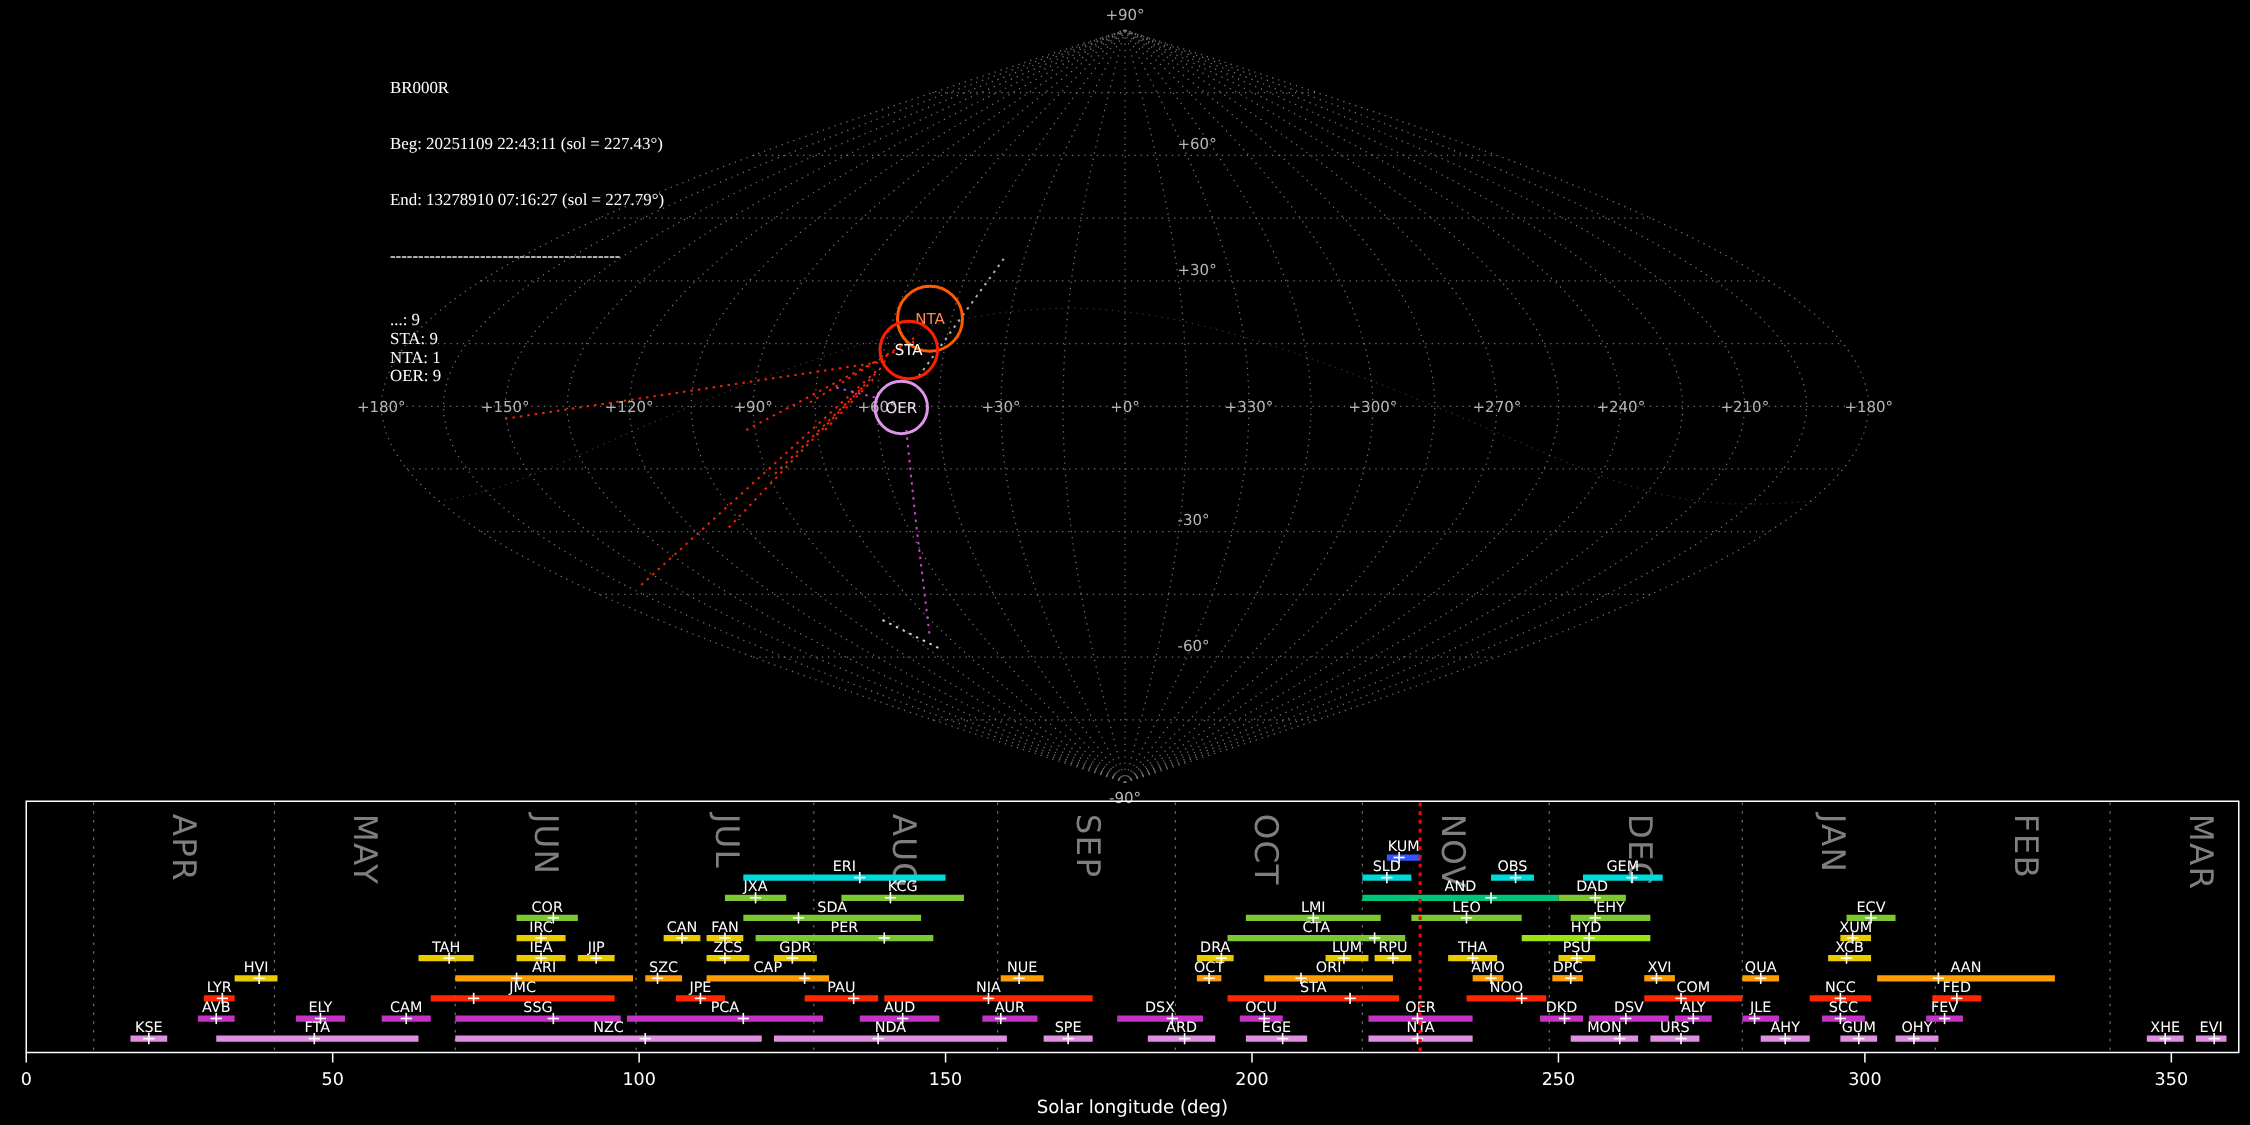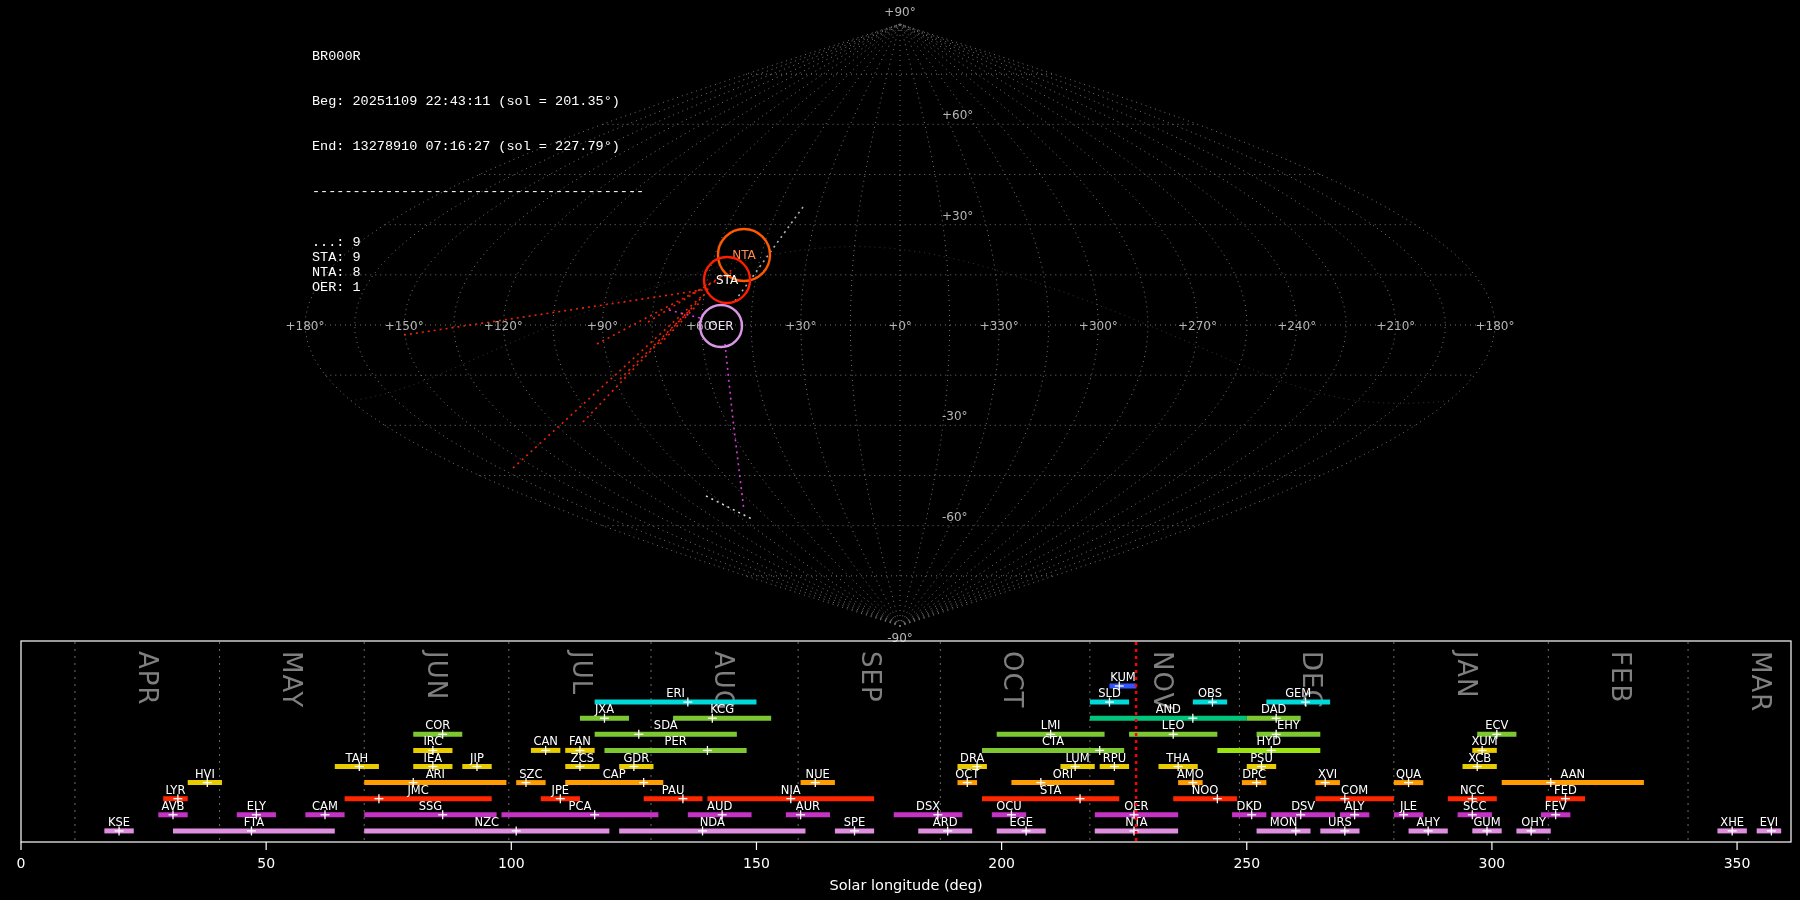--- a/index.html
+++ b/index.html
@@ -1,22 +1,22 @@
 <!DOCTYPE html>
 <html><head>
 <meta charset="utf-8">
 <style>
   html,body{margin:0;padding:0;background:#000;}
   body{width:1800px;height:900px;overflow:hidden;}
   .stage{position:relative;width:1800px;height:900px;font-family:"DejaVu Sans",sans-serif;}
   #scene{position:absolute;left:0;top:0;}
   svg text{font-family:"DejaVu Sans",sans-serif;}
   .header{
-    position:absolute;left:312px;top:19px;color:#ffffff;
-    font-family:Liberation Mono, monospace;font-size:13.5px;line-height:15px;
+    position:absolute;left:312px;top:32px;color:#ffffff;
+    font-family:Liberation Serif, serif;font-size:13.5px;line-height:15px;
     white-space:pre;z-index:5;
   }
   #counts{margin-top:6px;}
 </style>
 </head>
 <body>
 
 <div class="stage">
   <svg id="scene" width="1800" height="900" viewBox="0 0 1800 900">
       <g fill="none" stroke="#8a8a8a" stroke-width="1" stroke-dasharray="1 4" opacity="0.85">
@@ -670,18 +670,18 @@
         <line x1="1491.9141274238227" y1="842" x2="1491.9141274238227" y2="850" stroke="#ffffff" stroke-width="1.2"></line>
         <text x="1491.9141274238227" y="868" text-anchor="middle" fill="#ffffff" font-size="14">300</text>
         <line x1="1737.0664819944598" y1="842" x2="1737.0664819944598" y2="850" stroke="#ffffff" stroke-width="1.2"></line>
         <text x="1737.0664819944598" y="868" text-anchor="middle" fill="#ffffff" font-size="14">350</text>
         <text x="906" y="890" text-anchor="middle" fill="#ffffff" font-size="14.5">Solar longitude (deg)</text>
       </g>
     </svg>
 
   <div class="header">
     <div>BR000R</div>
-    <div>Beg: 20251109 22:43:11 (sol = 201.35°)</div>
+    <div>Beg: 20251109 22:43:11 (sol = 227.43°)</div>
     <div>End: 13278910 07:16:27 (sol = 227.79°)</div>
     <div>-----------------------------------------</div>
-    <div id="counts"><div>...: 9</div><div>STA: 9</div><div>NTA: 8</div><div>OER: 1</div></div>
+    <div id="counts"><div>...: 9</div><div>STA: 9</div><div>NTA: 1</div><div>OER: 9</div></div>
   </div>
 </div>
 
 </body></html>

